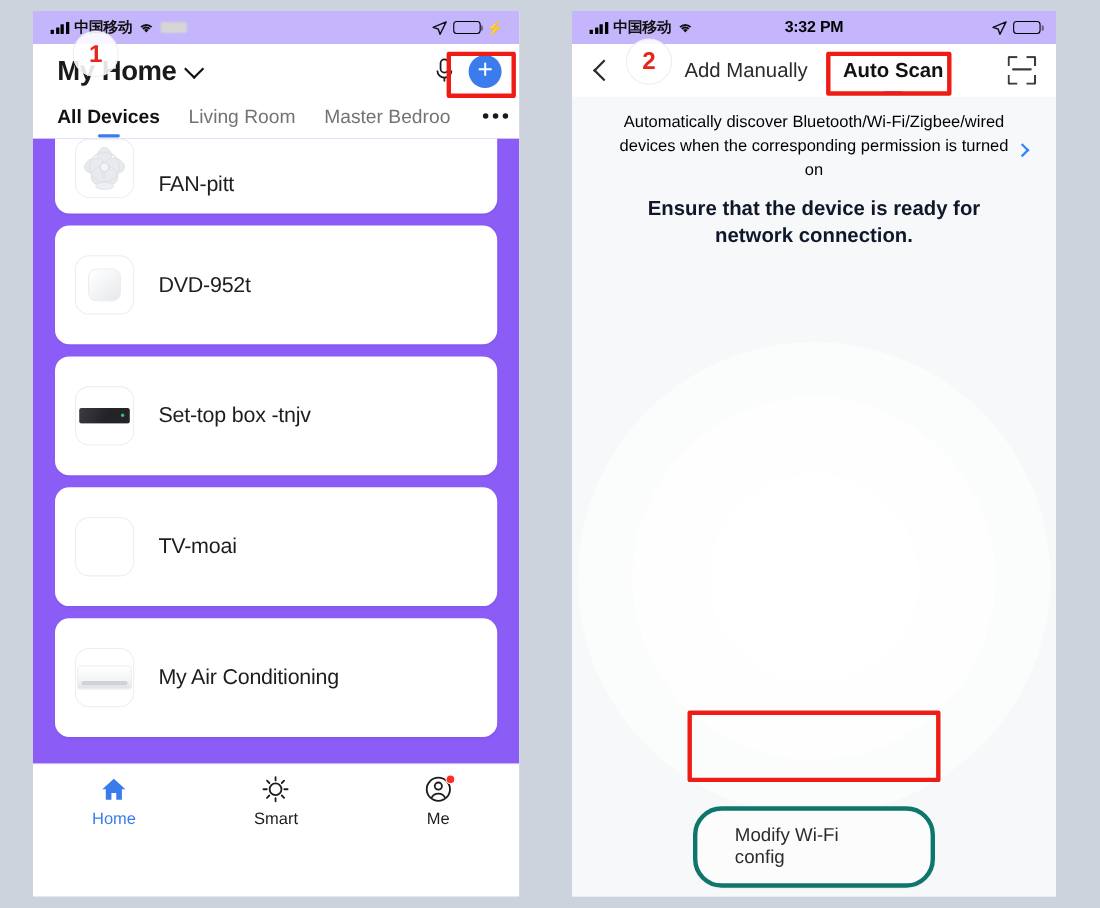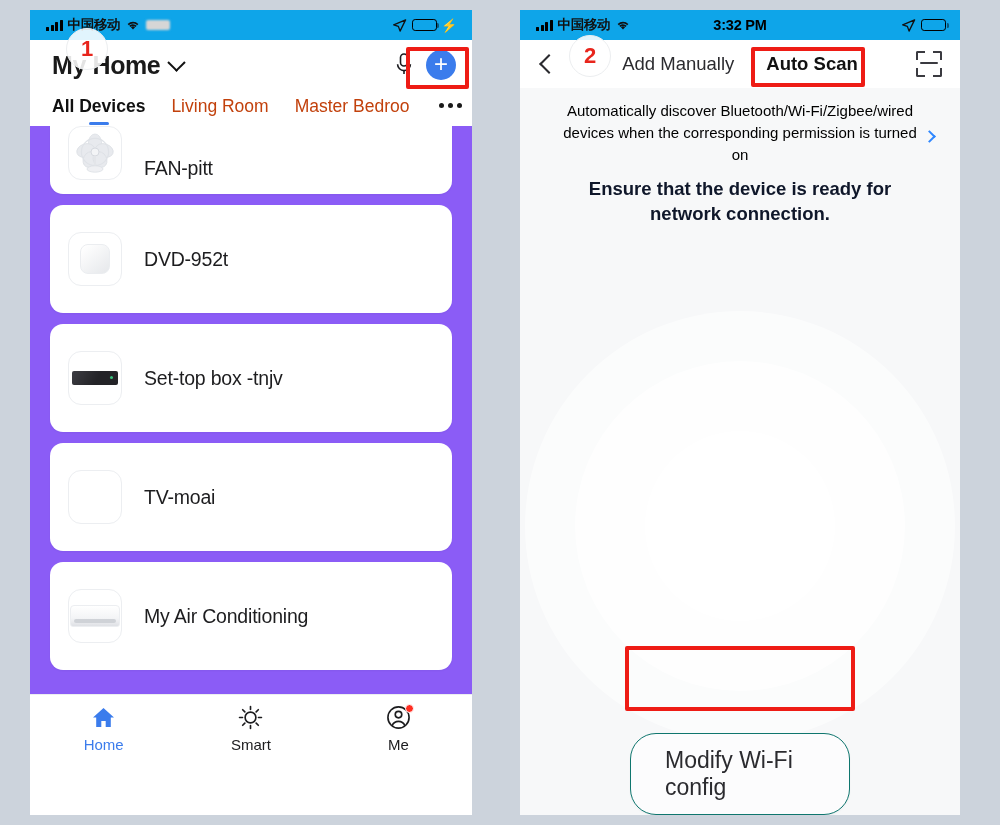--- a/index.html
+++ b/index.html
@@ -18,21 +18,21 @@
     overflow: hidden;
   }
   #phone-left  { left: 30px;  top: 10px; width: 442px; height: 805px; }
   #phone-right { left: 520px; top: 10px; width: 440px; height: 805px; }
 
   
   .statusbar {
     height: 30px; position: relative;
     display: flex; align-items: center;
     padding: 0 14px 0 16px;
-    background: #0ea5e9;
+    background: #c4b5fd;
   }
   .sb-left { display: flex; align-items: center; gap: 5px; }
   .sb-time {
     position: absolute; left: 0; right: 0; text-align: center;
     font-size: 14.5px; font-weight: bold; color: #000;
     letter-spacing: -0.2px; pointer-events: none;
   }
   .sb-right { margin-left: auto; display: flex; align-items: center; gap: 5px; z-index:2;}
   .carrier { font-size: 13.5px; font-weight: 600; color: #111; letter-spacing: -0.3px; }
   .bars { display: flex; align-items: flex-end; gap: 1.5px; height: 11px; }
@@ -70,21 +70,21 @@
     background: #3b7cec; display:flex; align-items:center; justify-content:center;
     color: #fff; font-size: 24px; line-height: 1; font-weight: 300;
   }
   .plus-btn span { margin-top:-3px; }
 
   
   .room-tabs {
     display: flex; align-items: center; gap: 26px;
     padding: 2px 24px 0 22px; background: #fff;
   }
-  .room-tab { font-size: 17.5px; color: #c2410c; padding-bottom: 9px; position: relative; white-space: nowrap;}
+  .room-tab { font-size: 17.5px; color: #737373; padding-bottom: 9px; position: relative; white-space: nowrap;}
   .room-tab.active { color: #111; font-weight: bold; }
   .room-tab.active::after {
     content:""; position:absolute; left: 50%; transform: translateX(-50%);
     bottom: 1px; width: 20px; height: 3.4px; border-radius: 2px; background: #3b7cec;
   }
   .dots-more { margin-left: 4px; display:flex; gap:4px; padding-bottom: 11px; }
   .dots-more i { width: 5px; height: 5px; border-radius: 50%; background: #1a1a1a; display:block;}
 
   
   .device-list {
@@ -169,22 +169,22 @@
     width: 430px; height: 430px; }
   .ring { position:absolute; left:50%; top:50%; transform:translate(-50%,-50%);
     border-radius:50%; background:#ffffff; }
   .r1{width:430px;height:430px;opacity:.55}
   .r2{width:330px;height:330px;opacity:.7}
   .r3{width:190px;height:190px;opacity:.95}
   .r-core{width:9px;height:9px;background:#fff;opacity:1;
     box-shadow:0 0 6px 4px rgba(255,255,255,.9);}
   .wifi-btn {
     position:absolute; left:50%; transform:translateX(-50%); top: 645px;
-    background:#fcfcfd; border:1px solid #0f766e; border-radius: 26px;
-    padding: 13px 34px; font-size: 23px; color: #2b2b2f;
+    background:#fcfcfd; border:4px solid #0f766e; border-radius: 26px;
+    padding: 13px 34px; font-size: 17px; color: #2b2b2f;
     box-shadow: 0 1px 2px rgba(20,30,60,.04);
   }
 
   
   .hl {
     position: absolute; border: 4px solid #ee1c15; border-radius: 2px;
     pointer-events: none; z-index: 40;
   }
   .num-marker {
     position: absolute; z-index: 41; width: 42px; height: 42px;

